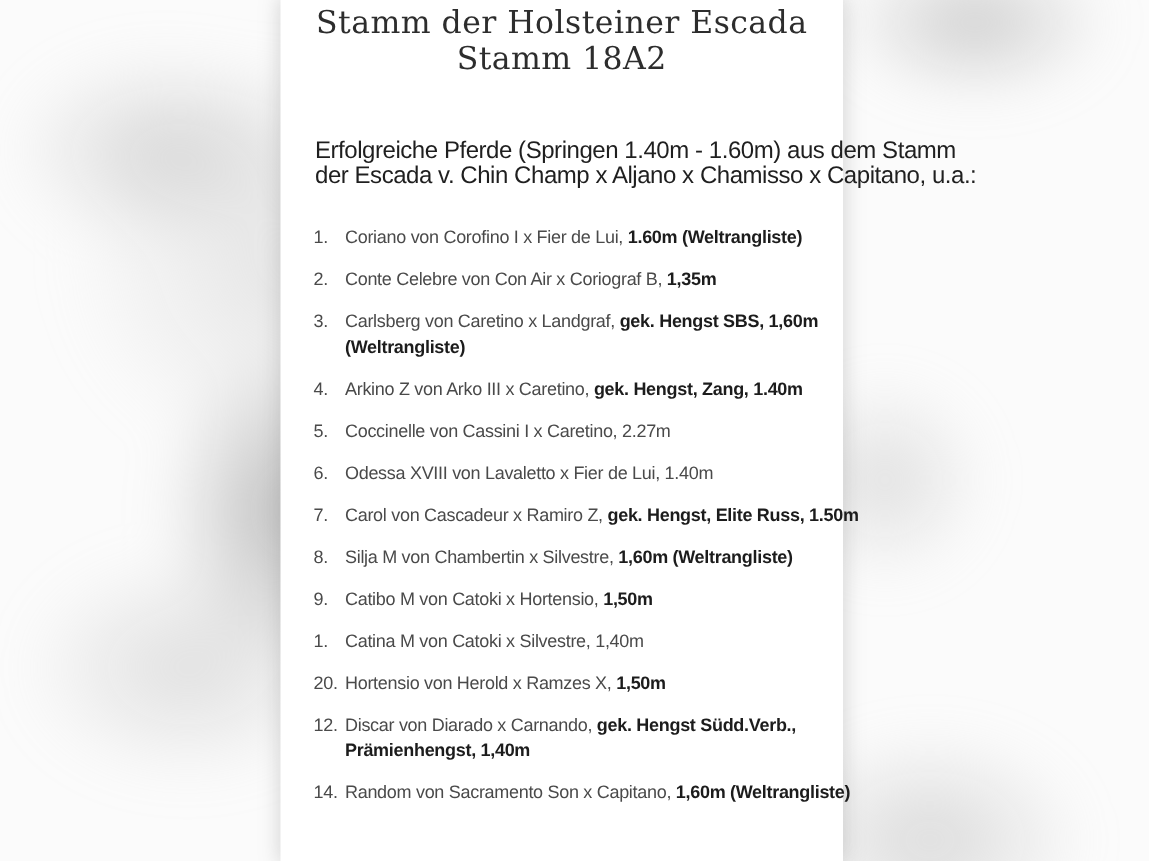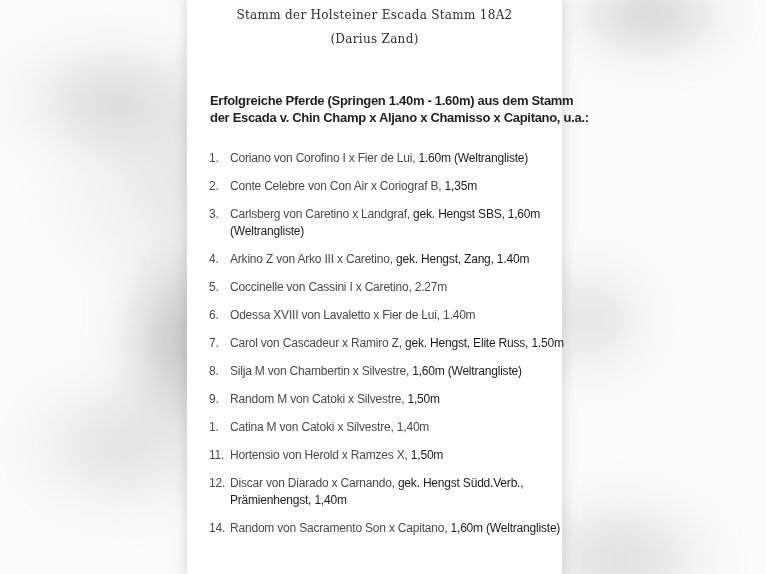--- a/index.html
+++ b/index.html
@@ -41,57 +41,56 @@
   .doc{
     position:absolute;left:187px;top:0;width:375px;height:574px;
     background:var(--doc-bg);
     box-shadow:0 0 12px 2px rgba(130,130,130,.28);
   }
   .doc-title{
     padding-top:3px;
     text-align:center;
     font-family:"DejaVu Serif","Liberation Serif",serif;
     font-weight:normal;
-    font-size:12px;line-height:24px;
+    font-size:21px;line-height:24px;
     letter-spacing:.3px;
     color:var(--title-color);
   }
   .intro{
     margin:42px 18px 0 23px;
-    font-weight:bold;
-    font-size:13px;line-height:16.5px;
+    font-weight:normal;
+    font-size:16px;line-height:16.5px;
     letter-spacing:-.3px;
     color:var(--intro-color);
   }
   .intro-line{display:block;white-space:nowrap;}
   .horse-list{
     margin:24px 0 0 22px;
     list-style:none;
     font-size:12px;line-height:17px;
     letter-spacing:-.2px;
     color:var(--text-color);
   }
   .row{display:flex;margin-bottom:11px;}
   .num{width:21px;flex:0 0 21px;}
   .content{flex:1 1 auto;min-width:0;}
   .l1{display:block;white-space:nowrap;}
   .l2{display:block;}
-  b{font-weight:normal;color:var(--bold-color);}
+  b{font-weight:bold;color:var(--bold-color);}
 </style>
 </head>
 <body>
 
 <div class="bg-left"></div>
 <div class="bg-right"></div>
 
 <div class="doc">
 
   <h1 class="doc-title">
     <span style="display:block">Stamm der Holsteiner Escada Stamm 18A2</span>
-    <span style="display:block">(Darius Zand)</span>
   </h1>
 
   <p class="intro">
     <span class="intro-line">Erfolgreiche Pferde (Springen 1.40m - 1.60m) aus dem Stamm</span>
     <span class="intro-line">der Escada v. Chin Champ x Aljano x Chamisso x Capitano, u.a.:</span>
   </p>
 
   <ol class="horse-list">
     <li class="row">
       <span class="num">1.</span>
@@ -145,33 +144,33 @@
     <li class="row">
       <span class="num">8.</span>
       <span class="content">
           <span class="l1"><span>Silja M von Chambertin x Silvestre, </span><b>1,60m (Weltrangliste)</b></span>
           <b class="l2"></b>
         </span>
     </li>
     <li class="row">
       <span class="num">9.</span>
       <span class="content">
-          <span class="l1"><span>Random M von Catoki x Silvestre, </span><b>1,50m</b></span>
+          <span class="l1"><span>Catibo M von Catoki x Hortensio, </span><b>1,50m</b></span>
           <b class="l2"></b>
         </span>
     </li>
     <li class="row">
       <span class="num">1.</span>
       <span class="content">
           <span class="l1"><span>Catina M von Catoki x Silvestre, 1,40m</span><b></b></span>
           <b class="l2"></b>
         </span>
     </li>
     <li class="row">
-      <span class="num">11.</span>
+      <span class="num">20.</span>
       <span class="content">
           <span class="l1"><span>Hortensio von Herold x Ramzes X, </span><b>1,50m</b></span>
           <b class="l2"></b>
         </span>
     </li>
     <li class="row">
       <span class="num">12.</span>
       <span class="content">
           <span class="l1"><span>Discar von Diarado x Carnando, </span><b>gek. Hengst Südd.Verb.,</b></span>
           <b class="l2">Prämienhengst, 1,40m</b>

